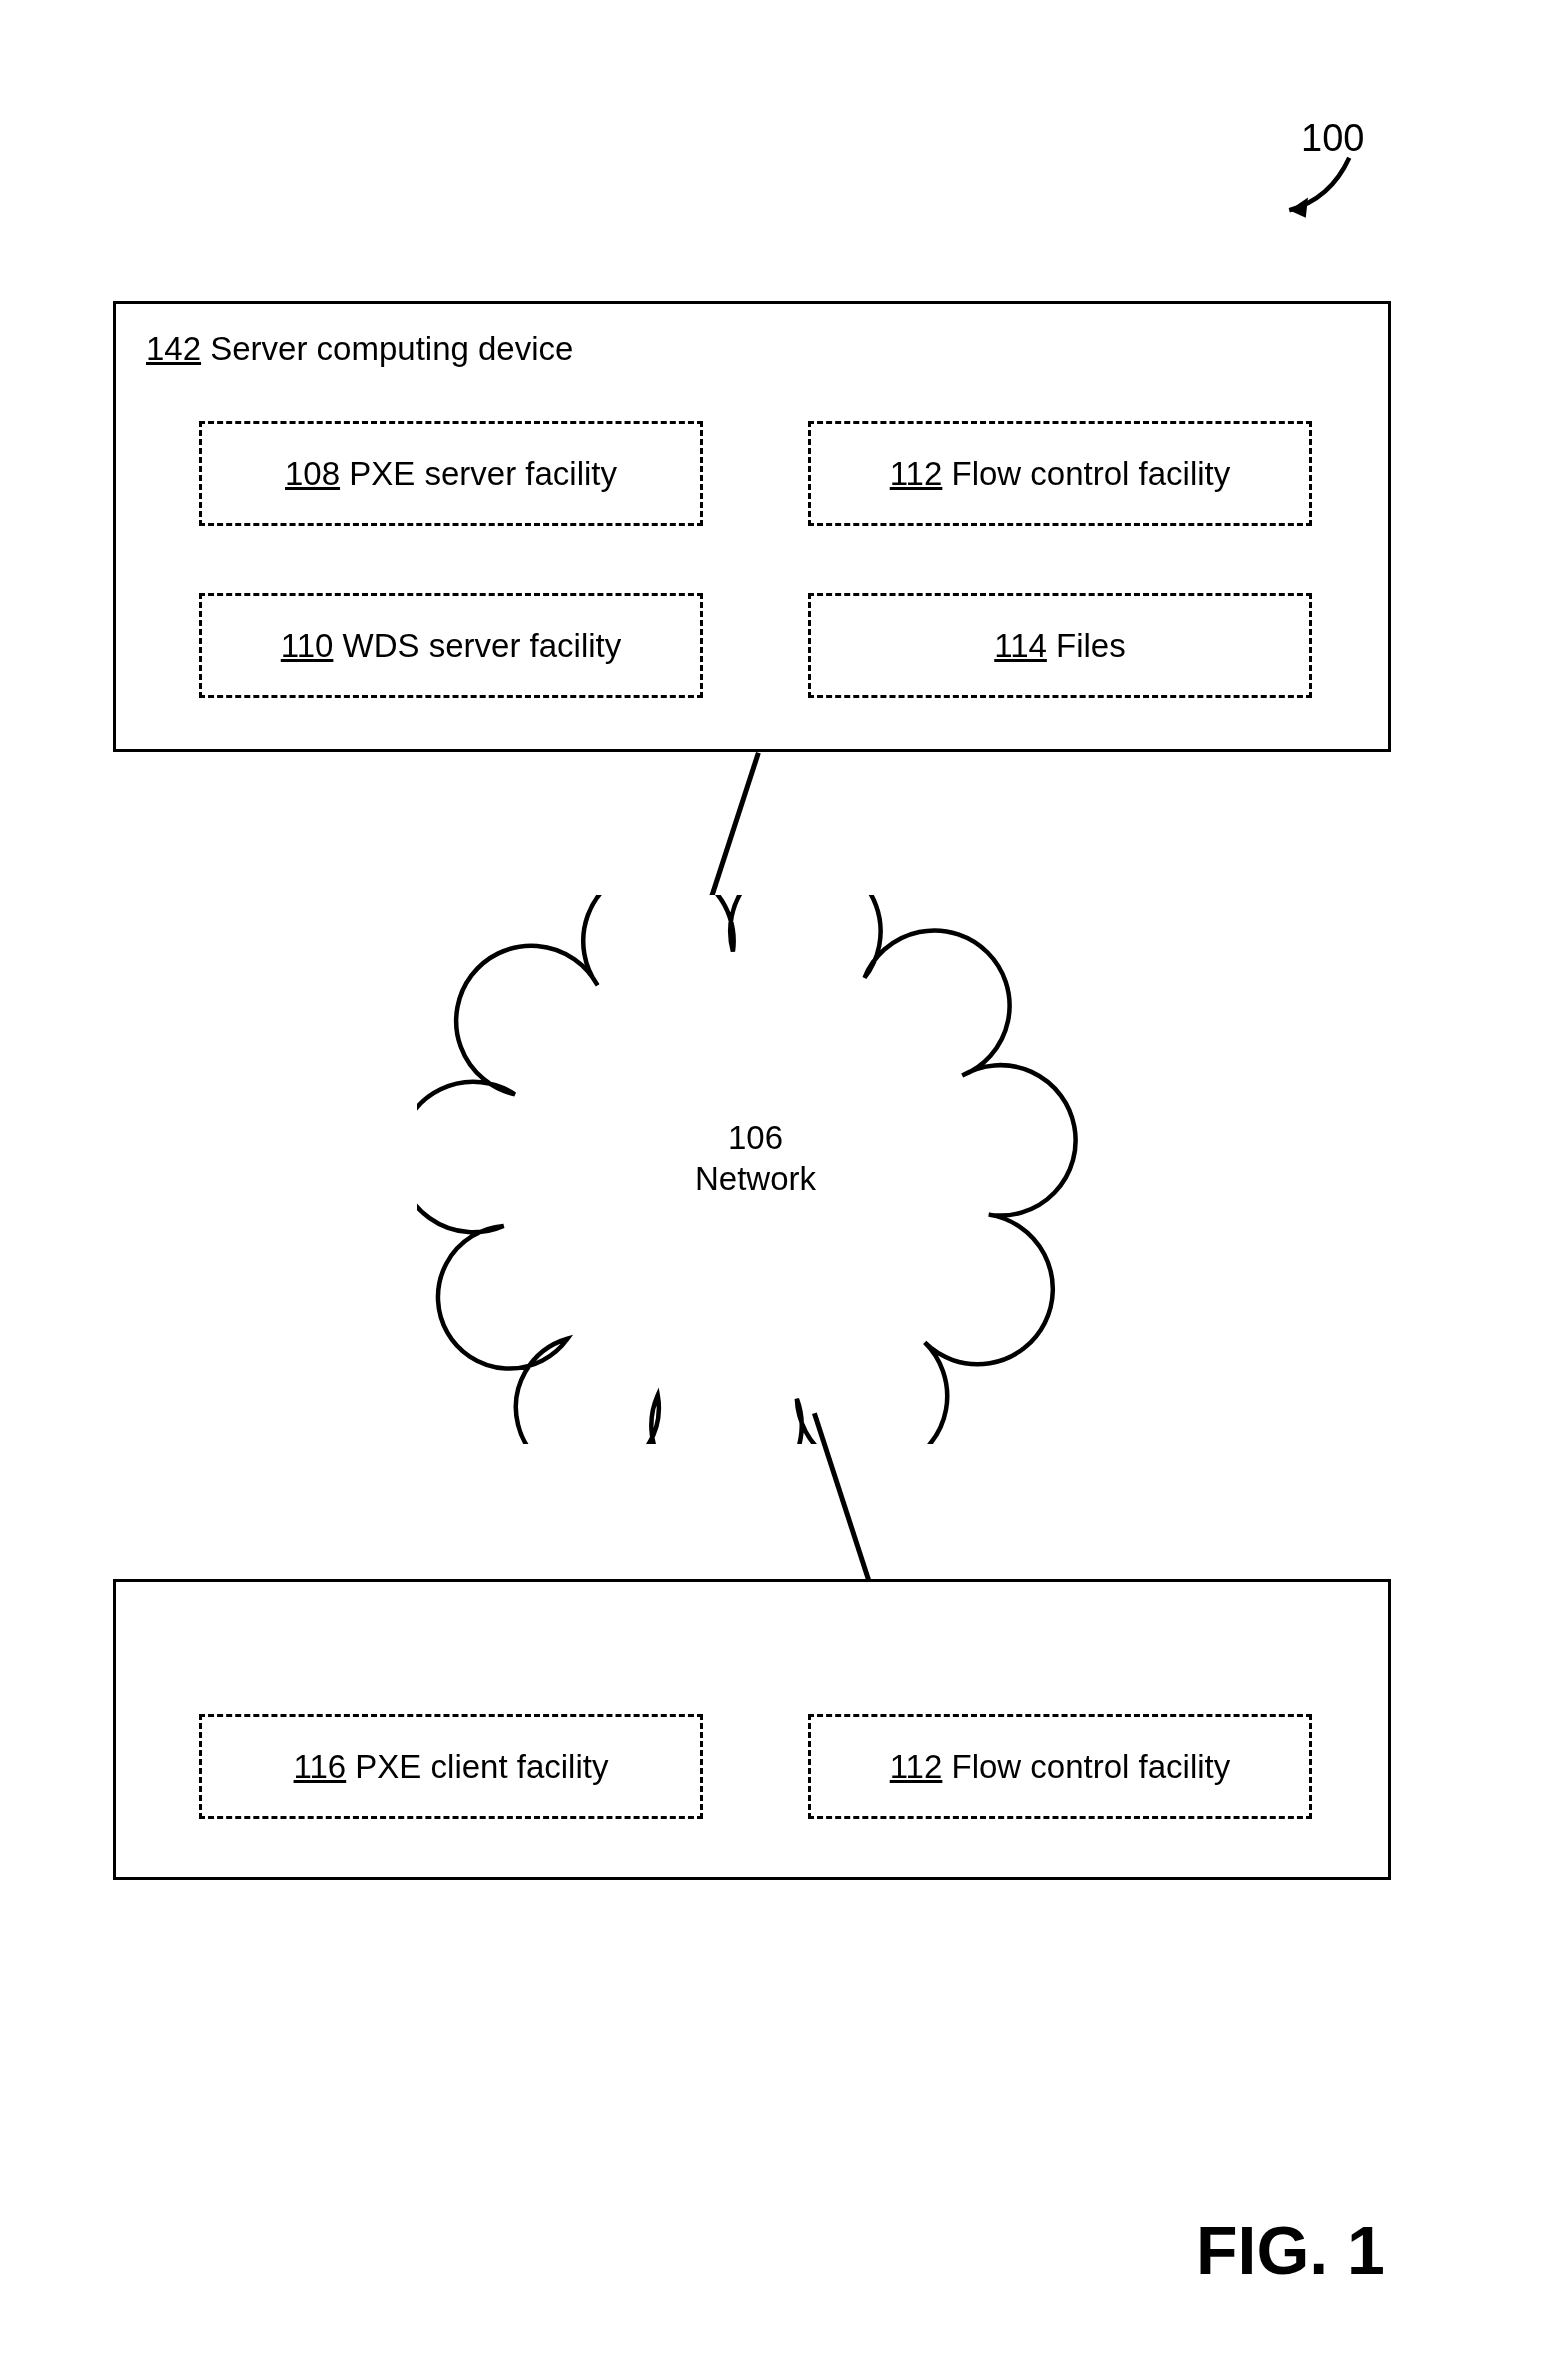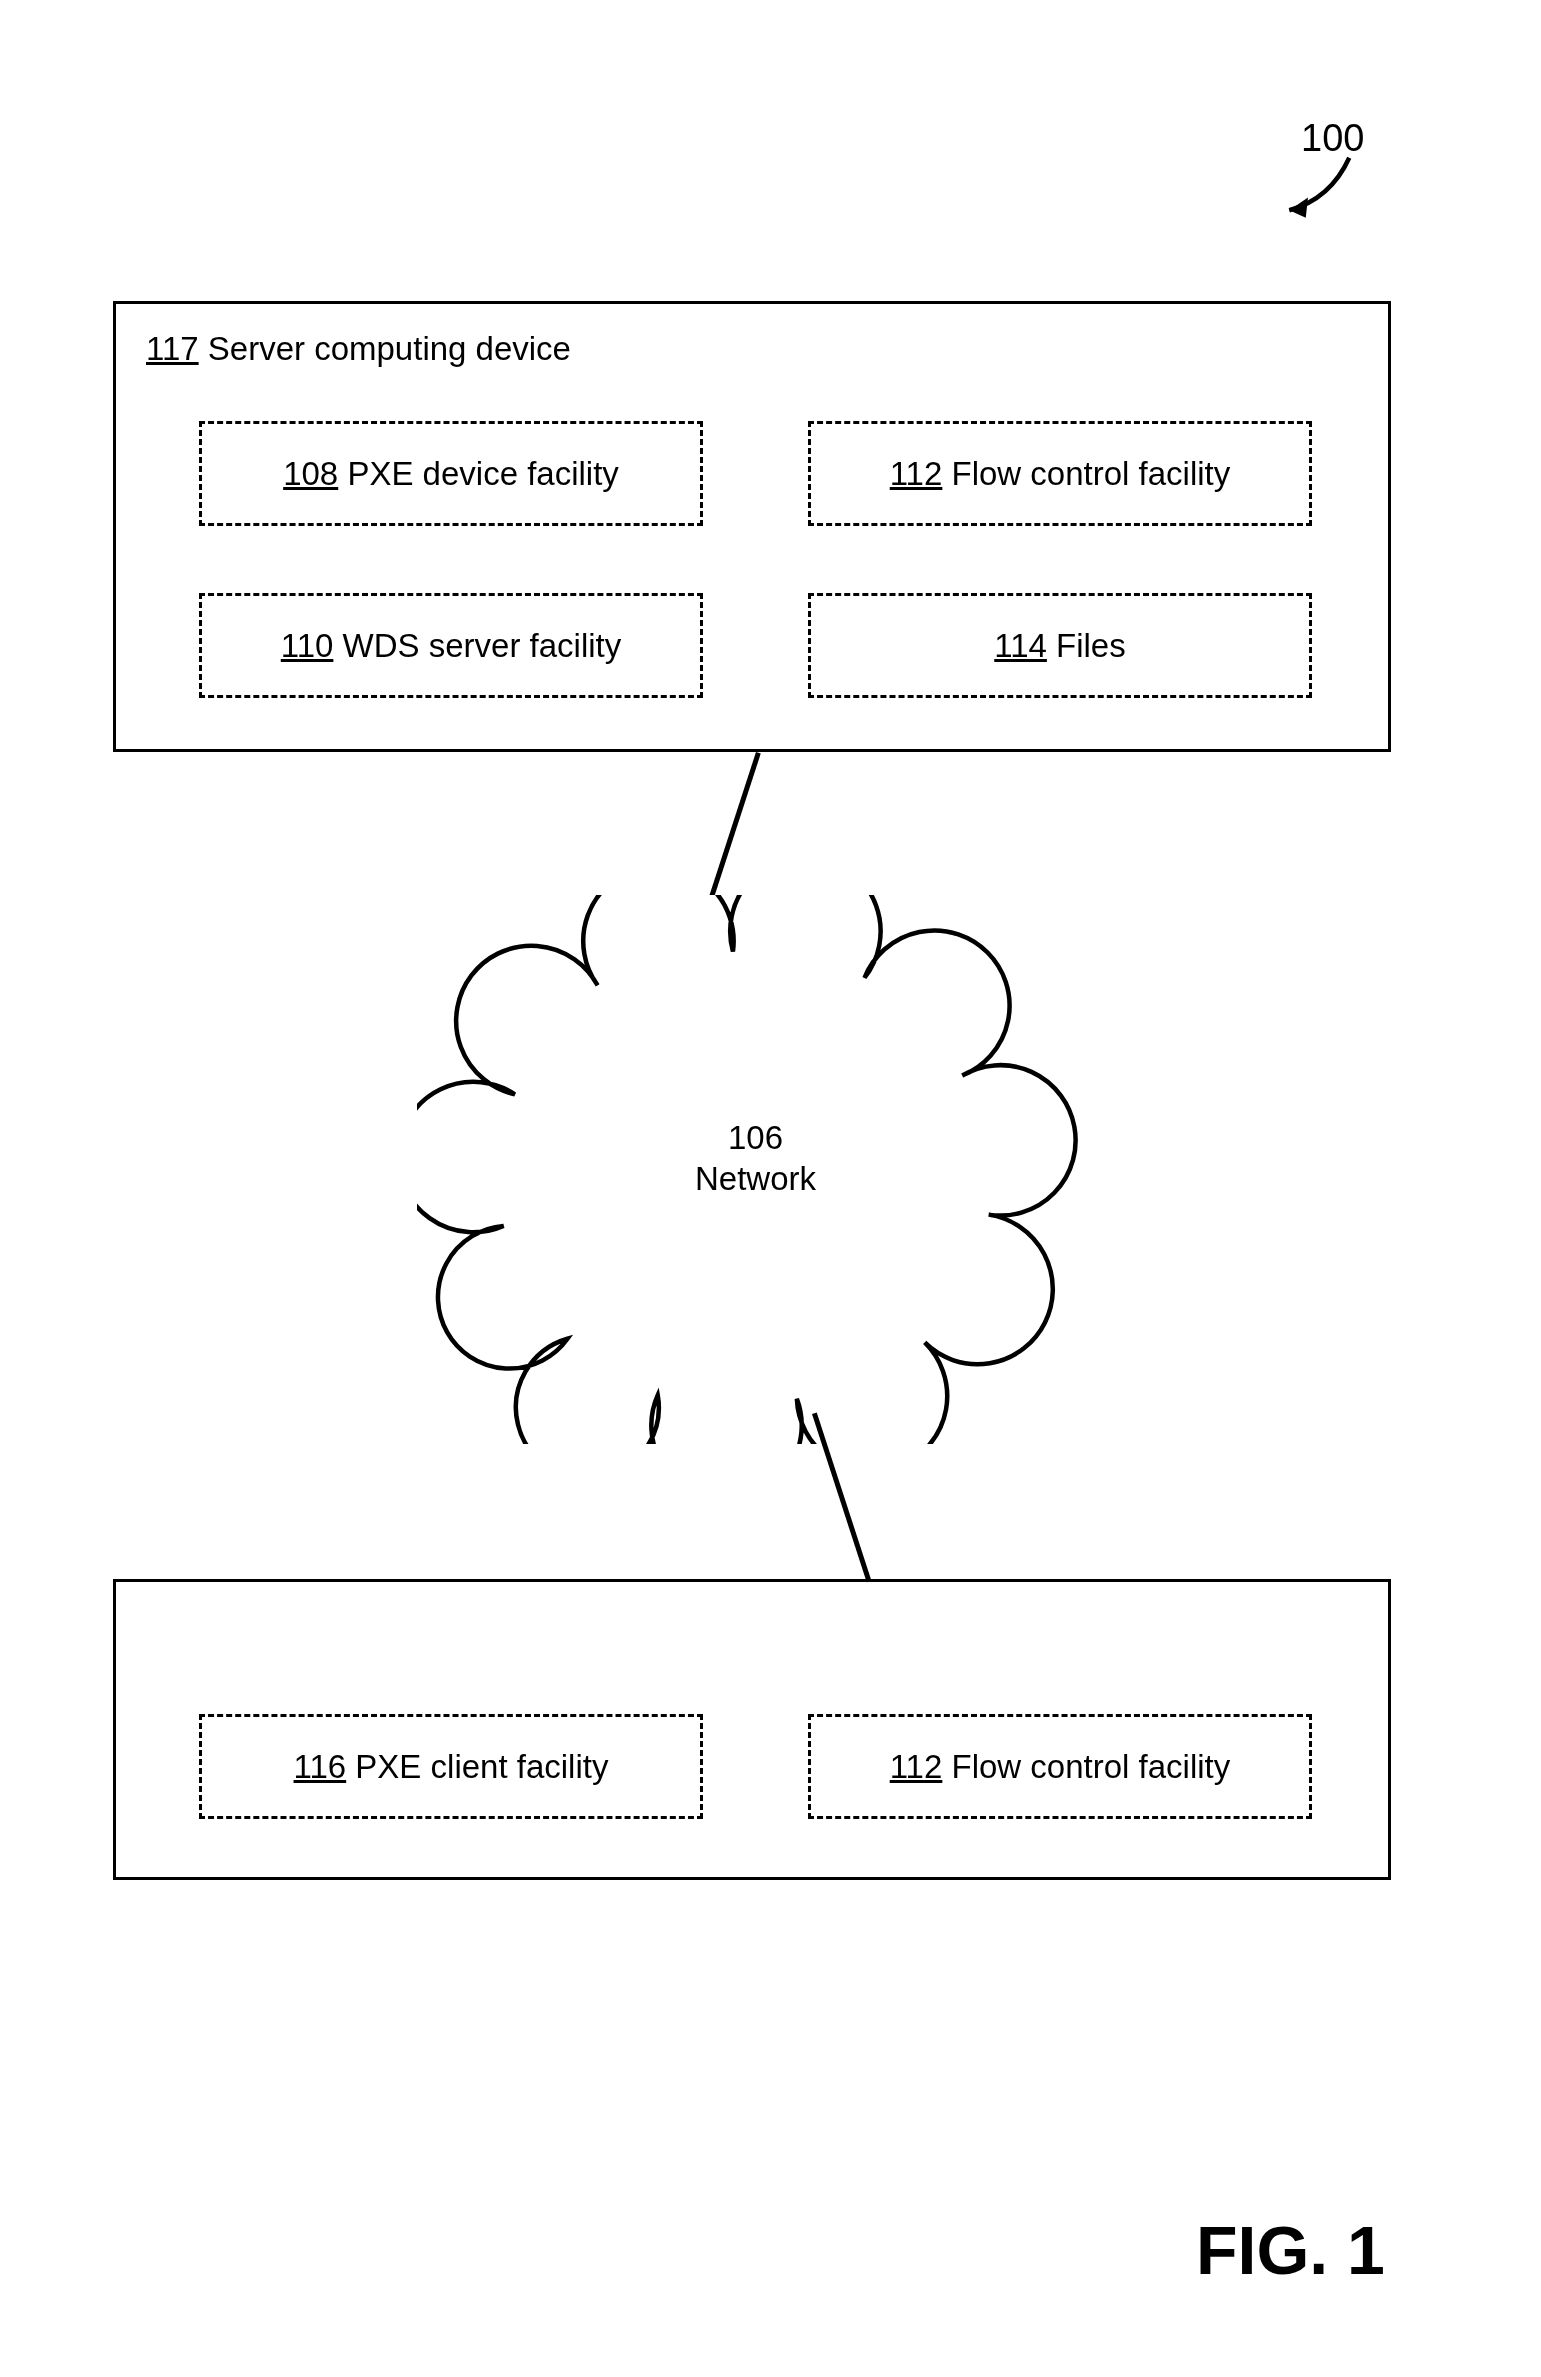--- a/index.html
+++ b/index.html
@@ -78,29 +78,29 @@
 <div class="page">
 
   <div class="ref-num" style="left:1301px; top:117px;">100</div>
   <svg class="arrow-100" style="left:1278px; top:154px;" width="90" height="75" viewBox="0 0 120 100">
     <path d="M95,5 Q70,60 15,75" stroke="#000" stroke-width="6" fill="none"></path>
     <path d="M15,75 L40,58 L37,85 Z" fill="#000"></path>
   </svg>
 
   <div class="outer-box" style="left:113px; top:301px; width:1278px; height:451px;">
     <div class="box-title" style="left:30px; top:26px;">
-      <span class="num">117</span> 
+      <span class="num">142</span> 
       <span>Server computing device</span>
     </div>
 
     <div style="position:absolute; left:83px; top:117px; width:1113px; display:flex; justify-content:space-between;">
       <div class="dashed-box" style="width:504px; height:105px;">
         <span>
           <span class="num">108</span> 
-          <span>PXE device facility</span>
+          <span>PXE server facility</span>
         </span>
       </div>
       <div class="dashed-box" style="width:504px; height:105px;">
         <span>
           <span class="num">112</span> 
           <span>Flow control facility</span>
         </span>
       </div>
     </div>
 

